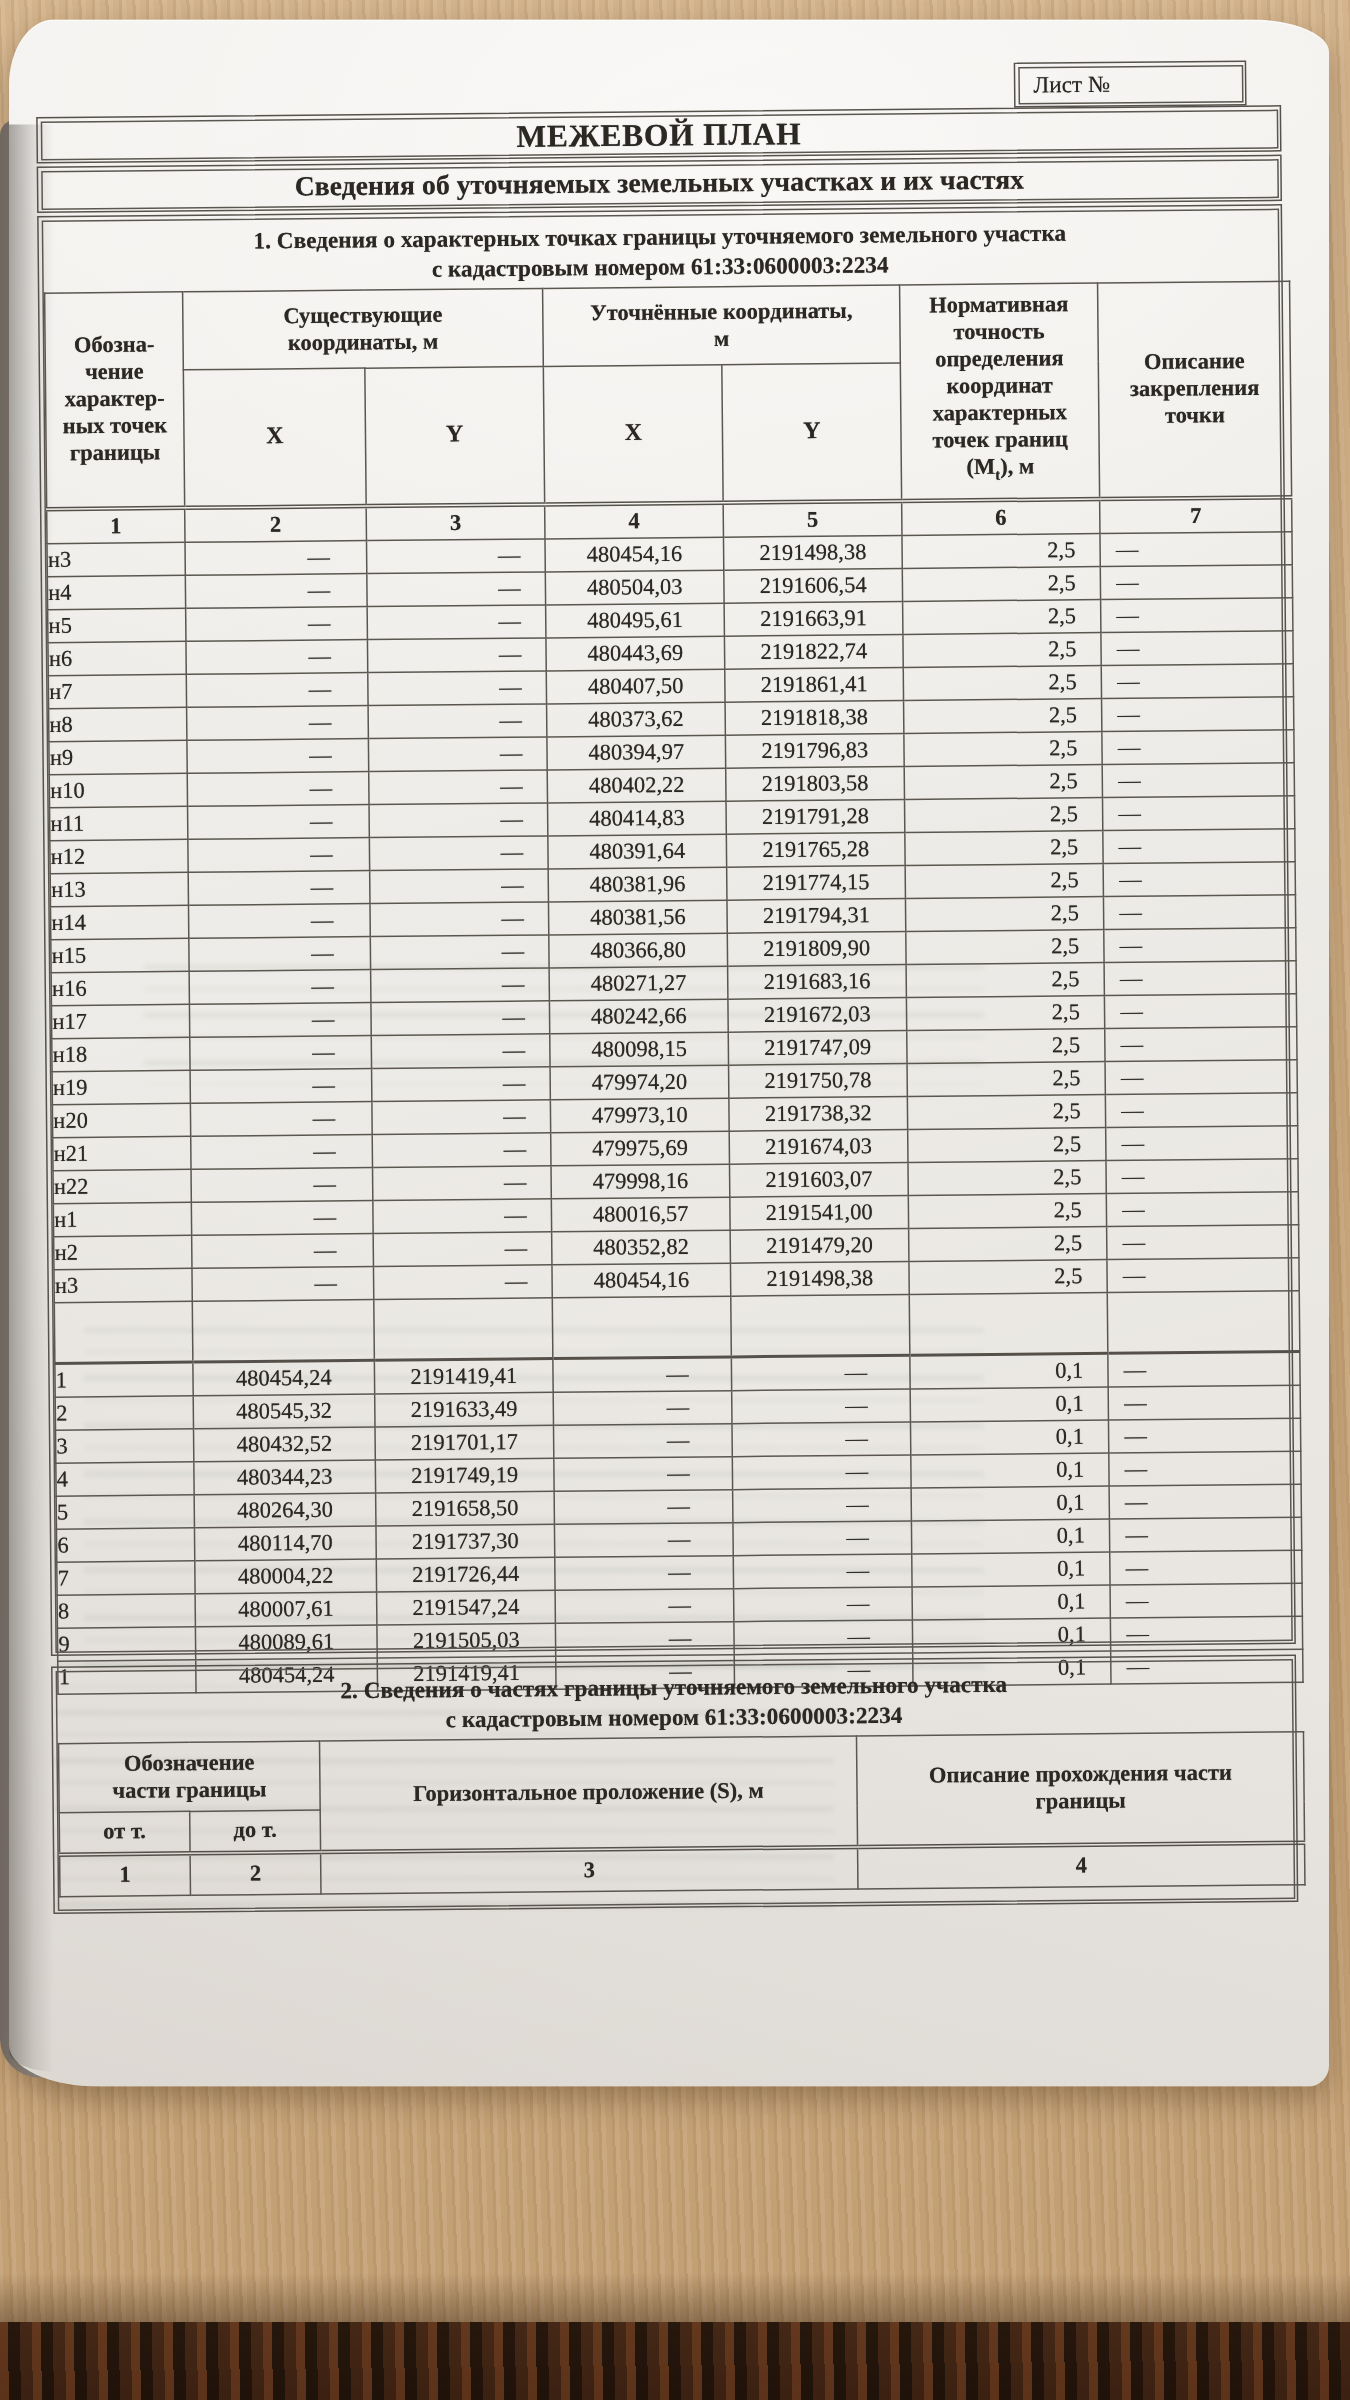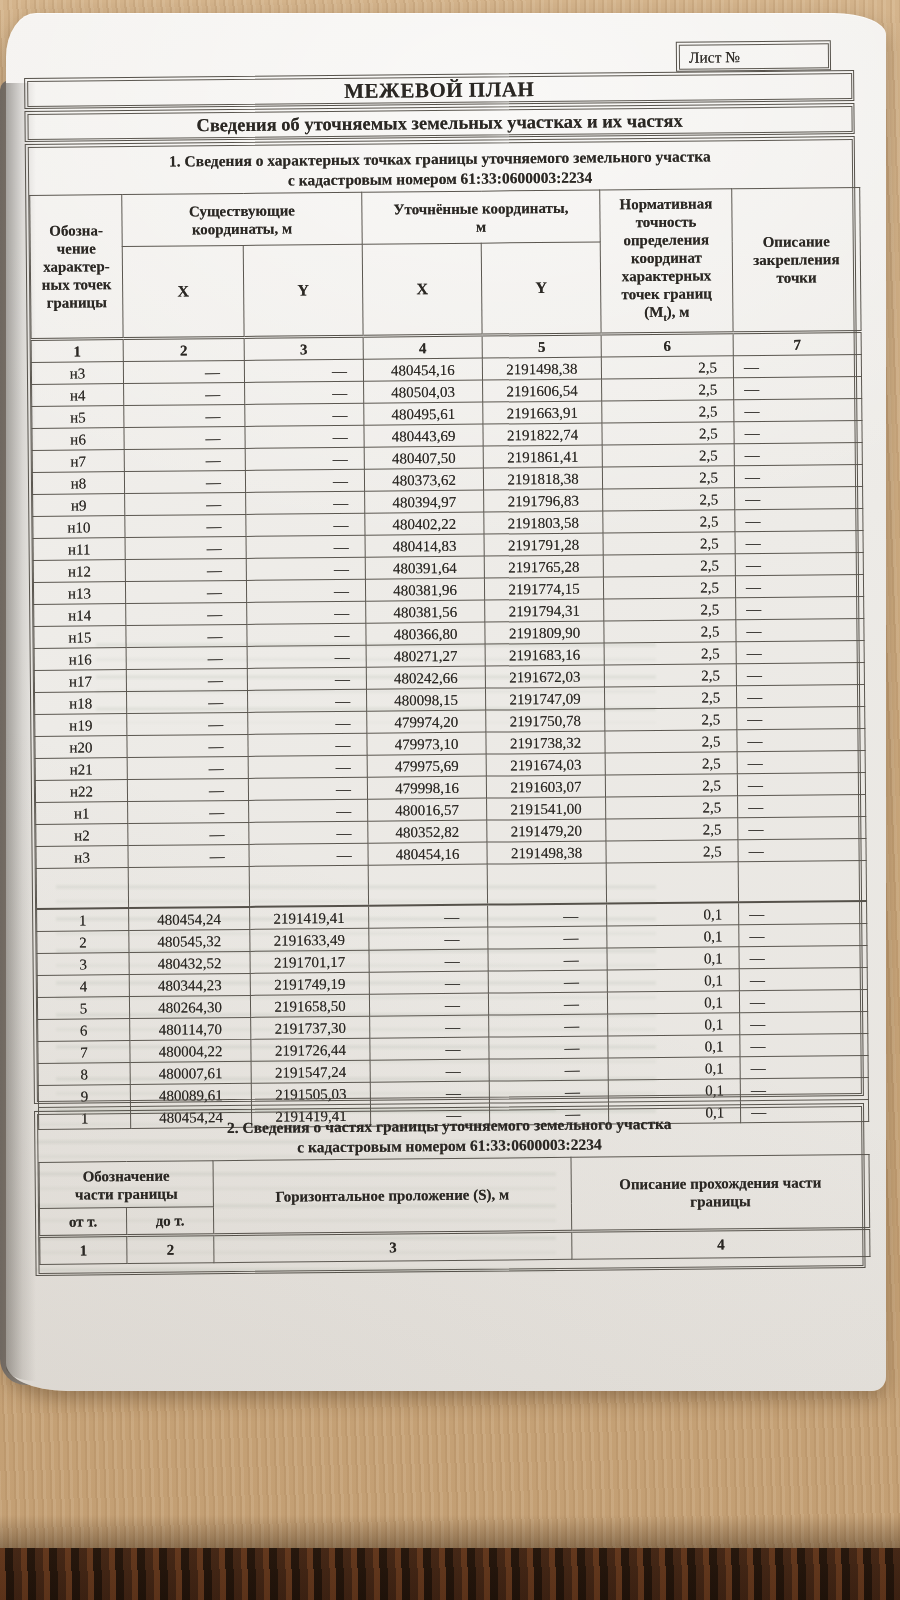--- a/index.html
+++ b/index.html
@@ -70,21 +70,21 @@
   .sec2{top:1107px;height:165px;}
   .sectitle{font-weight:bold;font-size:15.5px;text-align:center;line-height:20px;padding-top:8px;white-space:pre-line;}
   table{width:calc(100% - 6px);margin:2px 3px 0 3px;border-collapse:collapse;table-layout:fixed;}
   td,th{border:1px solid #5b5750;padding:0;overflow:hidden;}
   thead th{font-weight:bold;font-size:15px;line-height:18px;text-align:center;vertical-align:middle;}
   .pre{white-space:pre-line;}
   .xy{font-size:16px;}
   .sub{font-size:10px;vertical-align:sub;}
   .nums td{border-top:3px double #55514a;font-weight:bold;font-size:15px;text-align:center;height:21px;line-height:20px;}
   tbody td{font-size:15px;height:21px;line-height:20px;vertical-align:middle;}
-  tbody td:nth-child(1){text-align:center;}
+  tbody td:nth-child(1){text-align:left;}
   tbody.b1 td:nth-child(2){text-align:right;padding-right:24px;}
   tbody.b1 td:nth-child(3){text-align:right;padding-right:16px;}
   tbody.b1 td:nth-child(4),tbody.b1 td:nth-child(5){text-align:center;}
   tbody.b2 td:nth-child(2),tbody.b2 td:nth-child(3){text-align:center;}
   tbody.b2 td:nth-child(4),tbody.b2 td:nth-child(5){text-align:right;padding-right:28px;}
   tbody td:nth-child(6){text-align:right;padding-right:16px;}
   tbody td:nth-child(7){text-align:left;padding-left:10px;}
   tr.spacer td{height:39px;border-bottom:2px solid #55514a;}
   
   .tbl2 thead th{font-size:15px;}

